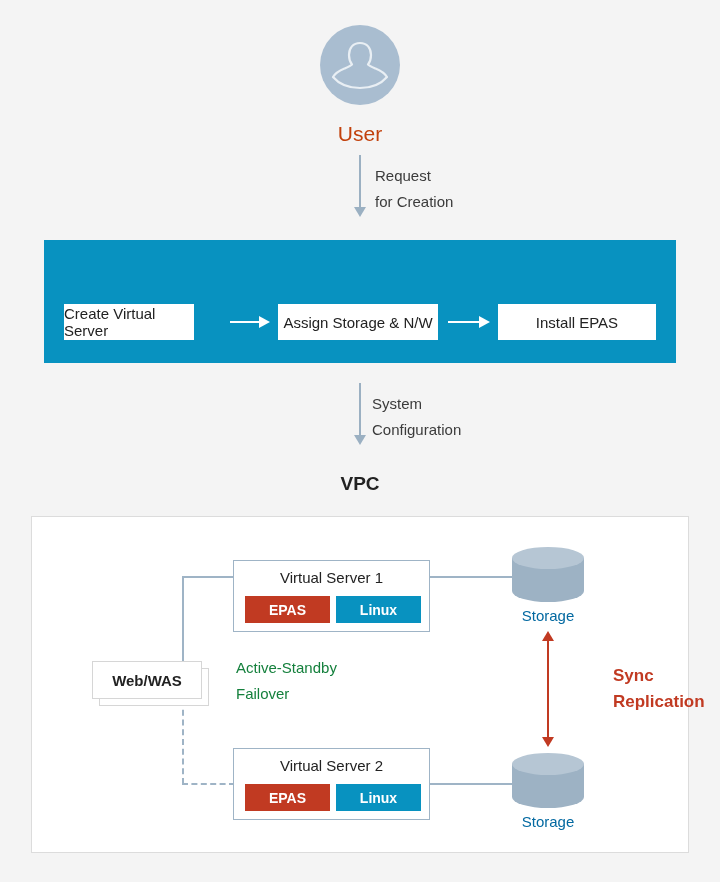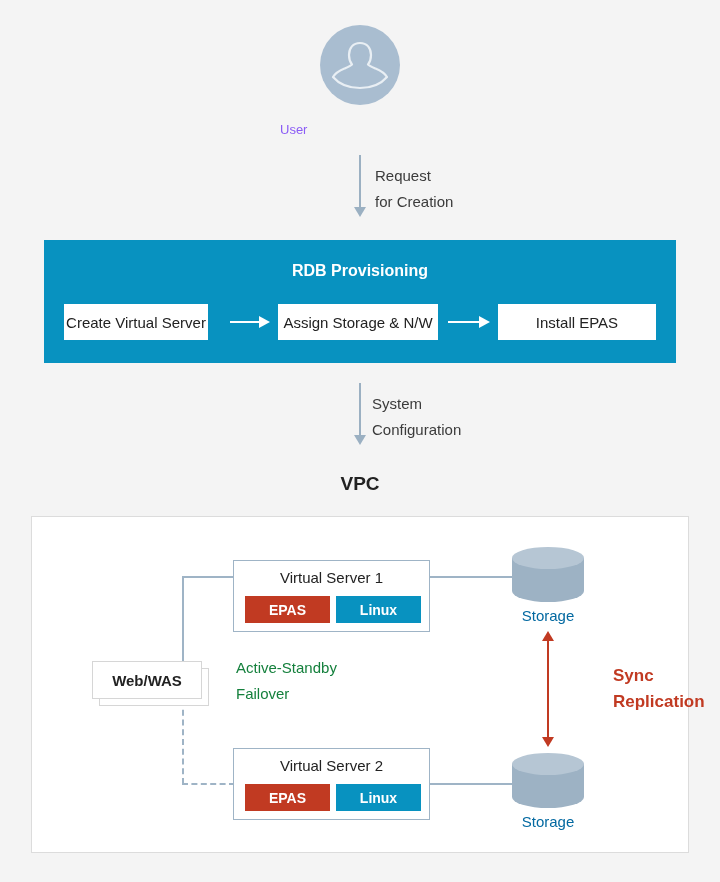--- a/index.html
+++ b/index.html
@@ -29,23 +29,23 @@
     height: 80px;
     border-radius: 50%;
     background: #a9bdd0;
   }
   #user-avatar svg { display: block; }
   #user-label {
     position: absolute;
     left: 280px;
     top: 122px;
     width: 160px;
-    text-align: left;
-    font-size: 13px;
-    color: #8b5cf6;
+    text-align: center;
+    font-size: 21px;
+    color: #c2410c;
   }
 
   
   .flow-arrow {
     position: absolute;
     width: 14px;
   }
   .flow-arrow .shaft {
     position: absolute;
     left: 6px;
@@ -94,21 +94,21 @@
     top: 64px;
     height: 36px;
     background: #ffffff;
     color: #222222;
     font-size: 15px;
     display: flex;
     align-items: center;
     justify-content: center;
     box-sizing: border-box;
   }
-  #step-0 { left: 20px;  width: 144px; }
+  #step-0 { left: 20px;  width: 130px; }
   #step-1 { left: 234px; width: 160px; }
   #step-2 { left: 454px; width: 158px; }
 
   .rdb-connector {
     position: absolute;
     top: 76px;
     height: 12px;
   }
   .rdb-connector .c-shaft {
     position: absolute;
@@ -374,21 +374,20 @@
   <div id="user-label">User</div>
 
   <div class="flow-arrow" style="left:353px; top:155px; height:62px;">
     <div class="shaft" style="height:52px;"></div>
     <div class="head" style="top:52px;"></div>
   </div>
   <div class="flow-caption" style="left:375px; top:163px;">Request
 for Creation</div>
 
   <div id="rdb-panel">
-    <div id="rdb-title">RDB Provisioning</div>
 
     <div class="rdb-step" id="step-0">Create Virtual Server</div>
 
     <div class="rdb-connector" id="conn-0">
       <div class="c-shaft"></div>
         <div class="c-head"></div>
     </div>
 
     <div class="rdb-step" id="step-1">Assign Storage &amp; N/W</div>
 

